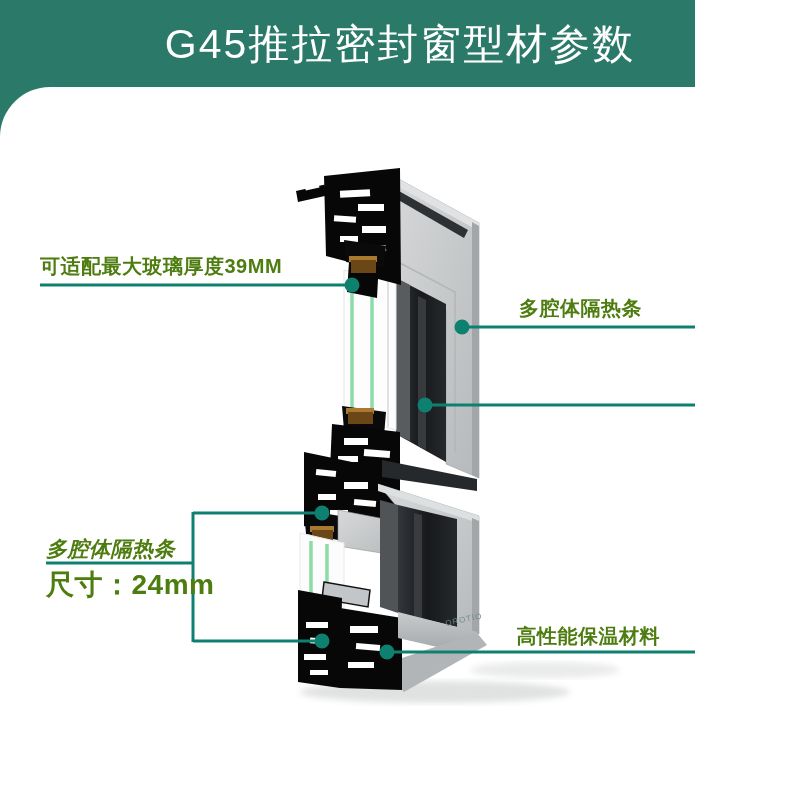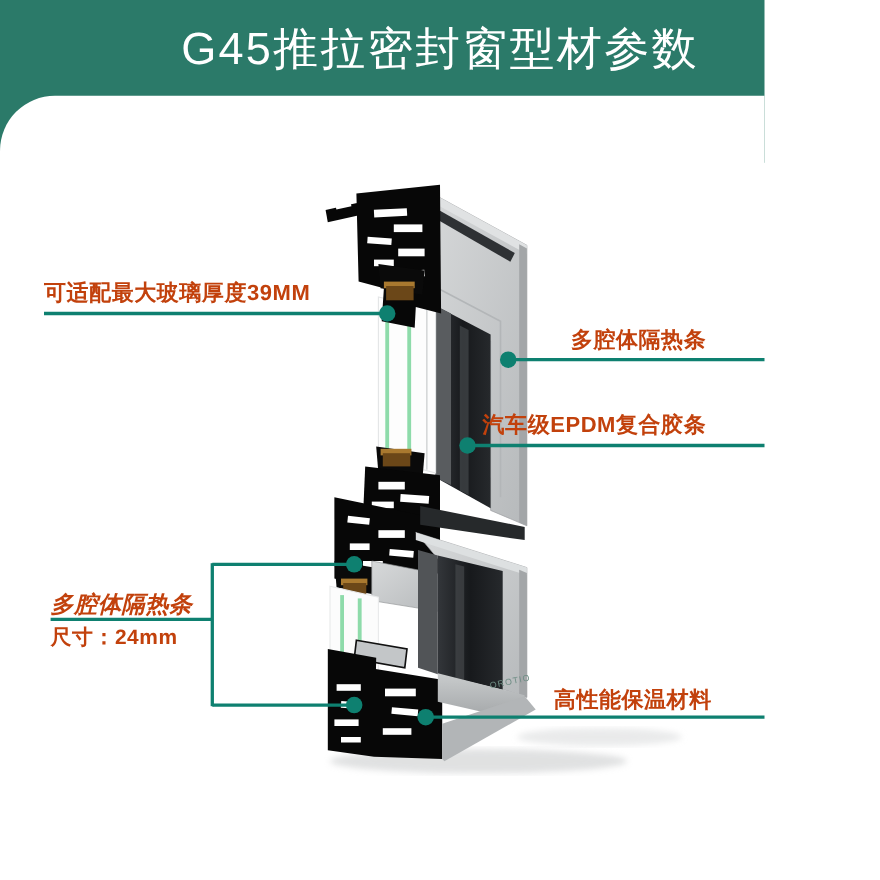--- a/index.html
+++ b/index.html
@@ -5,29 +5,29 @@
   html,body{margin:0;padding:0;}
   .page{position:relative;width:695px;height:800px;background:#ffffff;overflow:hidden;
         font-family:"Liberation Sans","DejaVu Sans",sans-serif;}
   .green-bg{position:absolute;top:0;left:0;width:800px;height:148px;background:#2b7a69;}
   .card{position:absolute;top:87px;left:0;width:800px;height:713px;background:#ffffff;
         border-radius:50px 50px 0 0;}
   .title{position:absolute;top:0;left:0;width:800px;height:88px;display:flex;
          align-items:center;justify-content:center;color:#ffffff;font-size:41px;
          font-weight:400;letter-spacing:2px;white-space:nowrap;}
   .art{position:absolute;top:0;left:0;width:800px;height:800px;}
-  .lbl{position:absolute;color:#c2410c;font-size:20px;font-weight:700;
+  .lbl{position:absolute;color:#4d7c0f;font-size:20px;font-weight:700;
        white-space:nowrap;letter-spacing:0.5px;}
   .lbl.right{text-align:right;}
   #lbl-glass{left:40px;top:253px;}
   #lbl-frame{right:53px;top:295px;}
   #lbl-epdm{right:53px;top:373px;}
   #lbl-strip1{left:46px;top:535px;font-size:21px;font-style:italic;}
-  #lbl-strip2{left:46px;top:566px;font-size:19px;text-align:center;}
-  #lbl-thermal{right:48px;top:623px;margin-left:16px;}
+  #lbl-strip2{left:46px;top:566px;font-size:28px;text-align:center;}
+  #lbl-thermal{right:35px;top:623px;margin-left:16px;}
 </style>
 </head>
 <body>
 
 <div class="page">
 
   <div class="green-bg"></div>
   <div class="card"></div>
   <div class="title">G45推拉密封窗型材参数</div>
 
@@ -173,18 +173,17 @@
       <line x1="193" y1="641" x2="322" y2="641"></line>
       <circle cx="322" cy="641" r="7.5" stroke="none"></circle>
 
       <line x1="387" y1="652" x2="753" y2="652"></line>
       <circle cx="387" cy="652" r="7.5" stroke="none"></circle>
     </g>
   </svg>
 
   <div class="lbl" id="lbl-glass">可适配最大玻璃厚度39MM</div>
   <div class="lbl right" id="lbl-frame">多腔体隔热条</div>
-  <div class="lbl right" id="lbl-epdm">汽车级EPDM复合胶条</div>
   <div class="lbl" id="lbl-strip1">多腔体隔热条</div>
   <div class="lbl" id="lbl-strip2">尺寸：24mm</div>
   <div class="lbl right" id="lbl-thermal">高性能保温材料</div>
 
 </div>
 
 </body></html>

